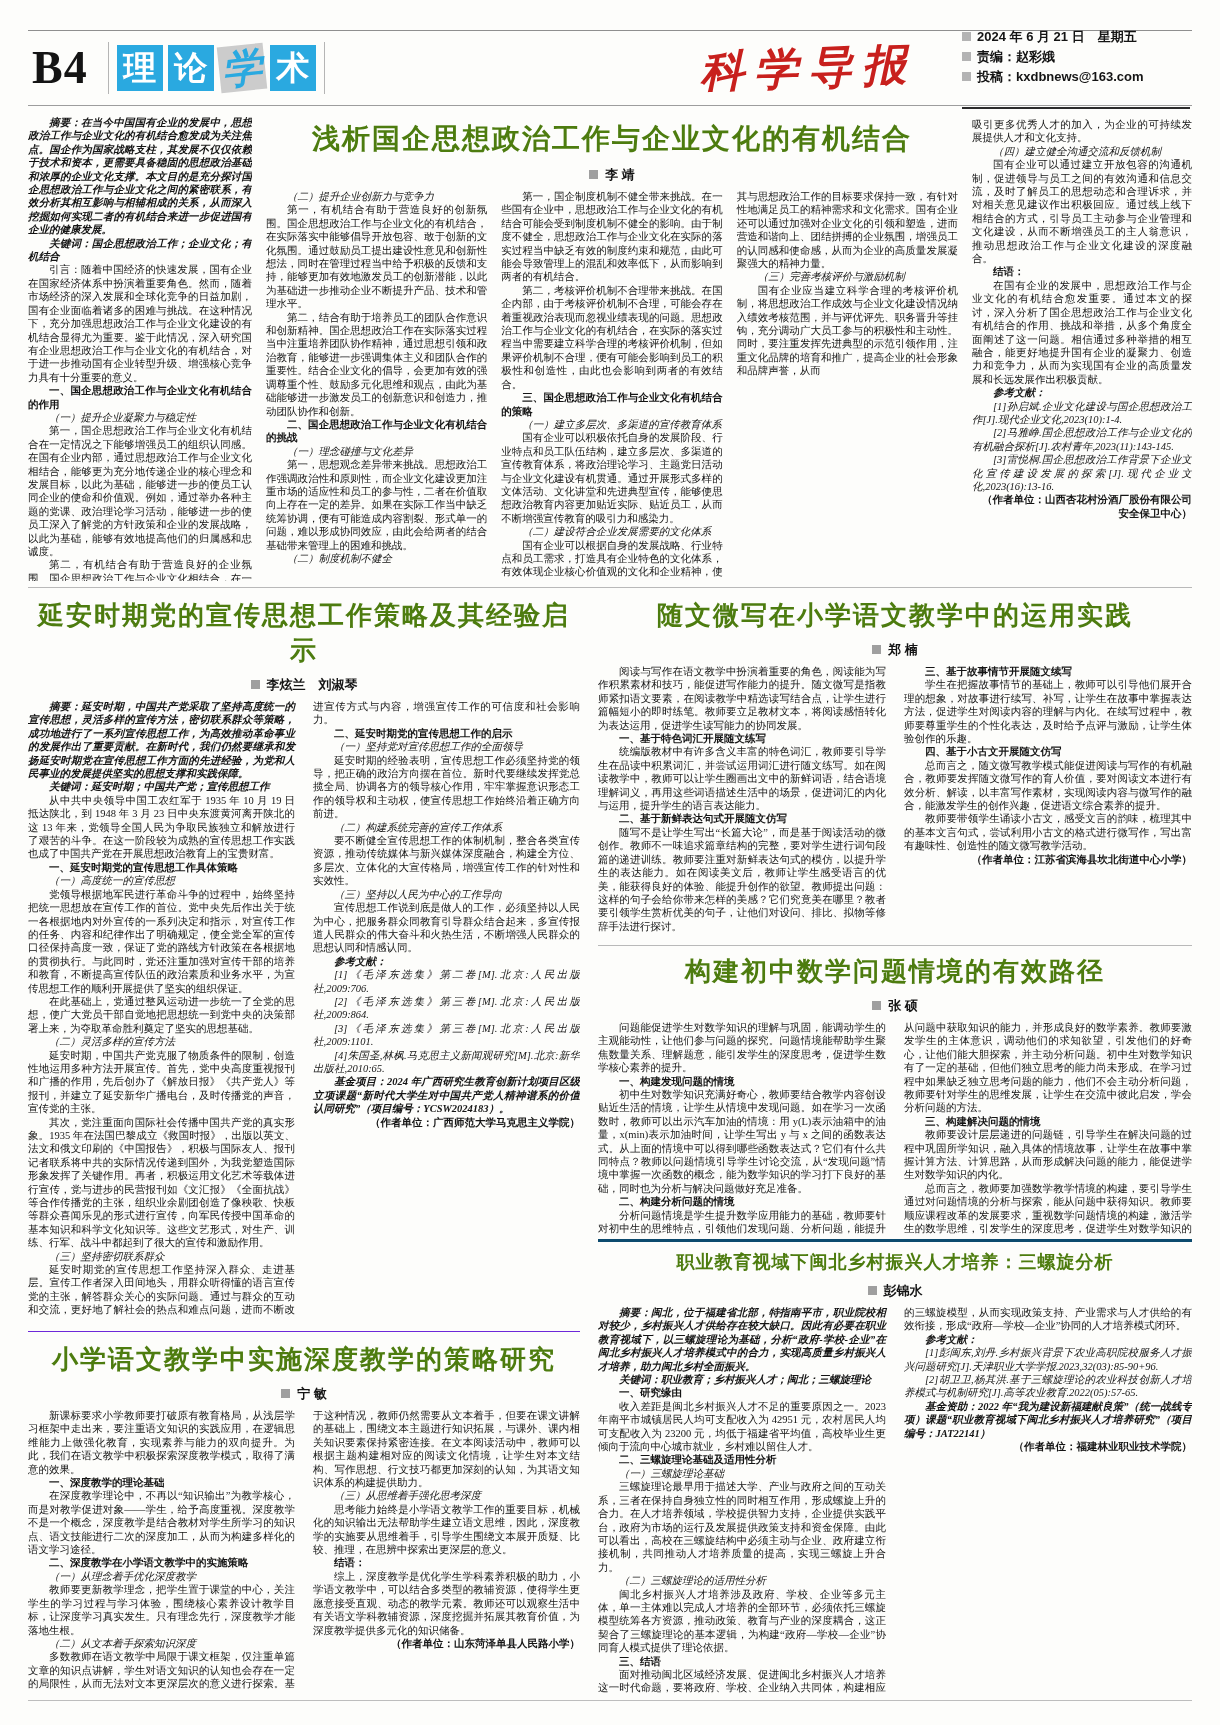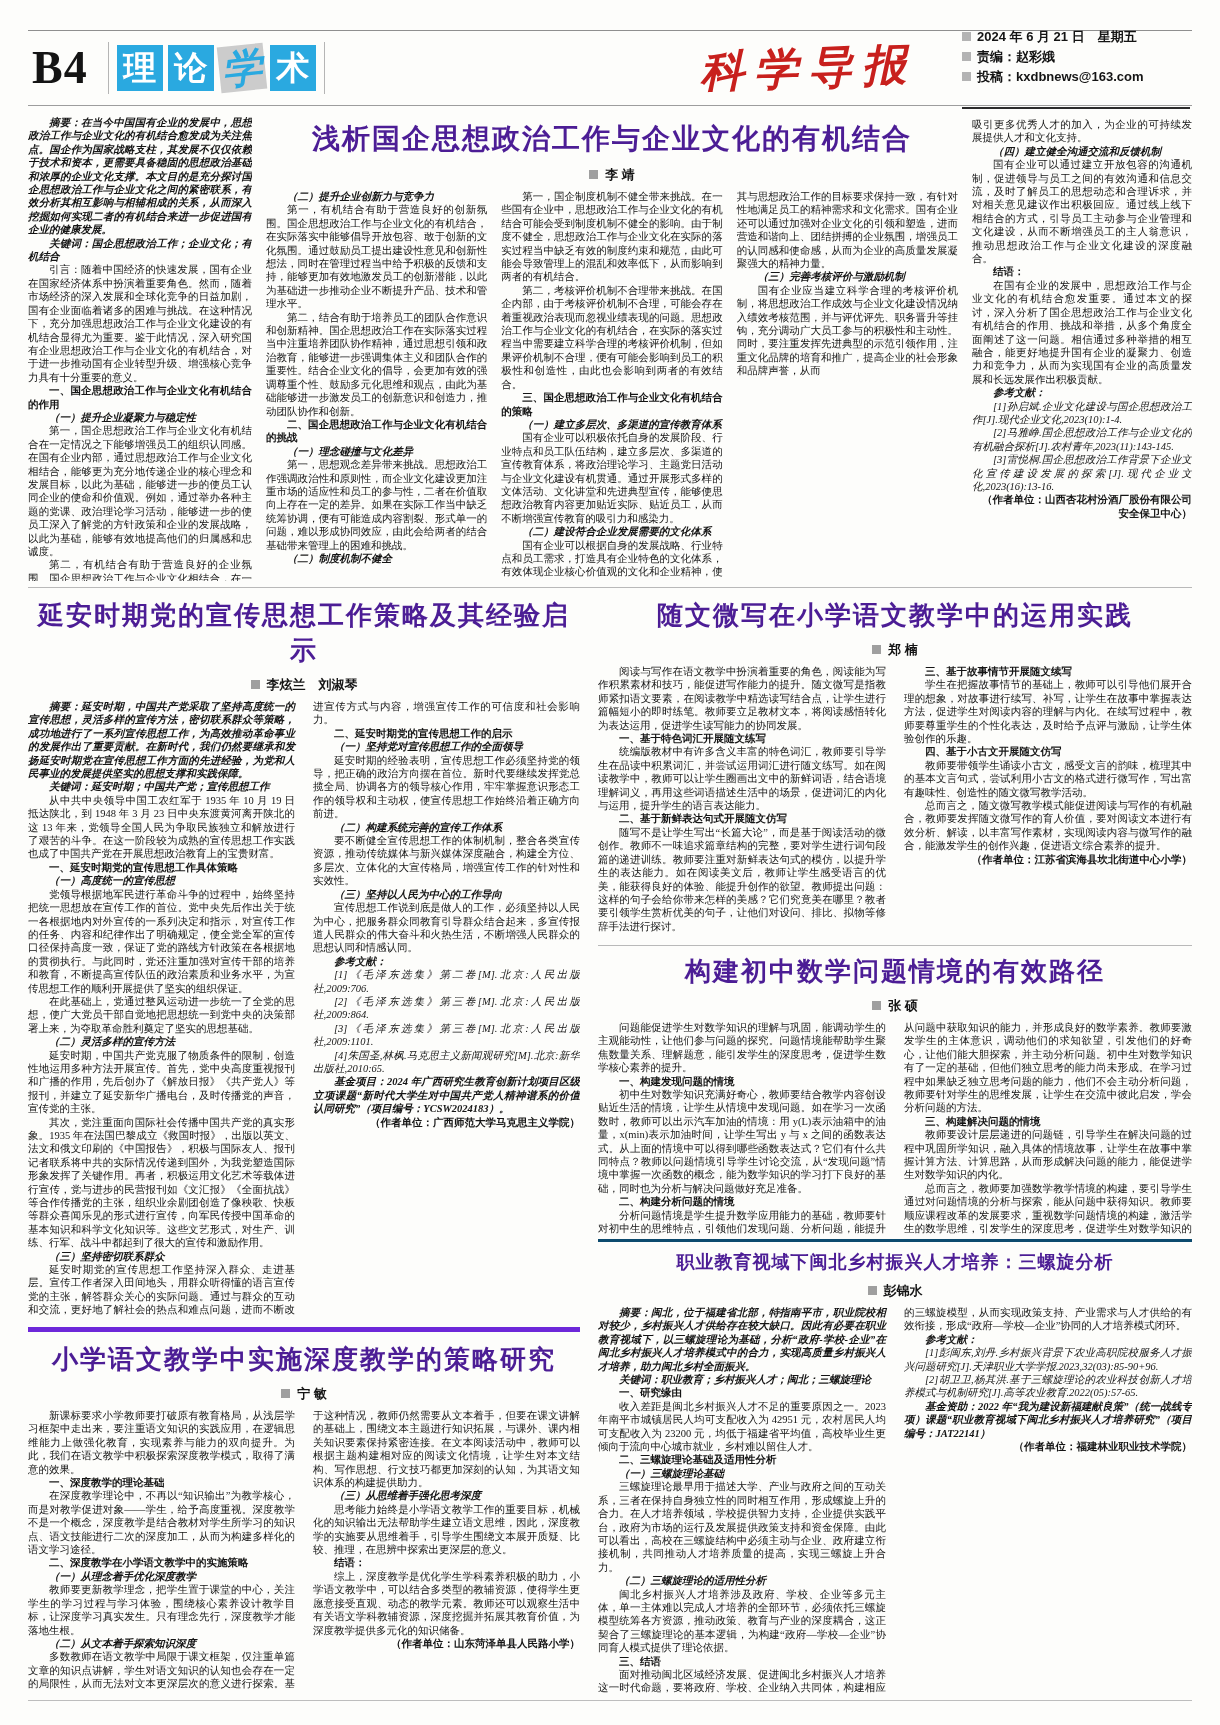--- a/index.html
+++ b/index.html
@@ -21,45 +21,45 @@
   .header-info{font-family:"Liberation Sans","DejaVu Sans",sans-serif;font-size:13px;font-weight:600;
                line-height:20px;border-bottom:2.5px solid #2b2b2b;padding-bottom:20px;min-width:228px;}
   .gsq{display:inline-block;width:9px;height:9px;background:#b3b3b3;margin-right:6px;}
   
   .bodytext{font-size:10.5px;line-height:13.4px;text-align:justify;overflow:hidden;}
   .bodytext p{margin:0;}
   .t-p,.t-lead{text-indent:2em;}
   .t-pc{text-indent:0;}
   .t-abs,.t-kw{font-style:italic;font-weight:600;text-indent:2em;}
   .t-h1{font-weight:700;font-family:"Liberation Sans","DejaVu Sans",sans-serif;text-indent:2em;margin:1px 0;}
-  .t-h2{font-weight:700;font-style:italic;text-indent:2em;margin:1px 0;}
+  .t-h2{font-weight:400;font-style:italic;text-indent:2em;margin:1px 0;}
   .t-ref{font-style:italic;text-indent:2em;}
   .t-refh{font-weight:700;font-style:italic;text-indent:2em;}
   .t-fund{font-style:italic;font-weight:600;text-indent:2em;}
   .t-auth{font-weight:700;font-family:"Liberation Sans","DejaVu Sans",sans-serif;text-align:right;text-indent:0;margin-top:2px;}
   .headline{font-family:"Liberation Sans","DejaVu Sans",sans-serif;font-weight:700;text-align:center;
-            margin:0;letter-spacing:2px;color:#4c1d95;}
+            margin:0;letter-spacing:2px;color:#4d7c0f;}
   .byline{text-align:center;font-size:13px;font-weight:600;margin:8px 0 6px;
           font-family:"Liberation Sans","DejaVu Sans",sans-serif;}
   .sq{display:inline-block;width:9px;height:9px;background:#9f9f9f;margin-right:7px;}
   
   .article1{height:482px;box-sizing:border-box;border-bottom:1px solid #b9b9b9;
             padding:10px 0 6px;display:flex;gap:14px;}
   .a1-left{width:224px;flex:none;}
   .a1-center{flex:1;display:flex;flex-direction:column;min-width:0;}
   .a1-center .headline{font-size:28px;margin-top:4px;}
   .colflow{flex:1;column-count:3;column-gap:14px;column-fill:auto;overflow:hidden;}
   .a1-right{width:220px;flex:none;padding-top:2px;}
   
   .middle{display:flex;gap:18px;}
   .left-col{width:552px;flex:none;}
   .right-col{flex:1;min-width:0;}
   section.art{display:flex;flex-direction:column;box-sizing:border-box;}
   .cols2{flex:1;column-count:2;column-gap:18px;column-fill:auto;overflow:hidden;}
-  .article2{height:744px;border-bottom:5px solid #6d28d9;padding-top:10px;align-items:center;}
+  .article2{height:744px;border-bottom:1px solid #6d28d9;padding-top:10px;align-items:center;}
   .article2 .headline{font-size:26px;}
   .article5{height:366px;padding-top:10px;}
   .article5 .headline{font-size:26px;}
   .article3{height:358px;border-bottom:1px solid #b9b9b9;padding-top:10px;}
   .article3 .headline{font-size:26px;}
   .article4{height:296px;border-bottom:3px solid #0c4a6e;padding-top:8px;}
   .article4 .headline{font-size:26px;}
   .article6{height:456px;padding-top:8px;}
   .article6 .headline{font-size:18px;letter-spacing:1px;}
   .bottom-rule{border-top:1px solid #bdbdbd;margin-top:2px;}
@@ -198,22 +198,22 @@
         <p class="byline"><span class="sq"></span><span>郑 楠</span></p>
         <div class="cols2 bodytext">
             <p class="t-p">阅读与写作在语文教学中扮演着重要的角色，阅读能为写作积累素材和技巧，能促进写作能力的提升。随文微写是指教师紧扣语文要素，在阅读教学中精选读写结合点，让学生进行篇幅短小的即时练笔。教师要立足教材文本，将阅读感悟转化为表达运用，促进学生读写能力的协同发展。</p>
             <p class="t-h1">一、基于特色词汇开展随文练写</p>
             <p class="t-p">统编版教材中有许多含义丰富的特色词汇，教师要引导学生在品读中积累词汇，并尝试运用词汇进行随文练写。如在阅读教学中，教师可以让学生圈画出文中的新鲜词语，结合语境理解词义，再用这些词语描述生活中的场景，促进词汇的内化与运用，提升学生的语言表达能力。</p>
             <p class="t-h1">二、基于新鲜表达句式开展随文仿写</p>
             <p class="t-p">随写不是让学生写出“长篇大论”，而是基于阅读活动的微创作。教师不一味追求篇章结构的完整，要对学生进行词句段篇的递进训练。教师要注重对新鲜表达句式的模仿，以提升学生的表达能力。如在阅读美文后，教师让学生感受语言的优美，能获得良好的体验、能提升创作的欲望。教师提出问题：这样的句子会给你带来怎样的美感？它们究竟美在哪里？教者要引领学生赏析优美的句子，让他们对设问、排比、拟物等修辞手法进行探讨。</p>
             <p class="t-h1">三、基于故事情节开展随文续写</p>
             <p class="t-p">学生在把握故事情节的基础上，教师可以引导他们展开合理的想象，对故事进行续写、补写，让学生在故事中掌握表达方法，促进学生对阅读内容的理解与内化。在续写过程中，教师要尊重学生的个性化表达，及时给予点评与激励，让学生体验创作的乐趣。</p>
             <p class="t-h1">四、基于小古文开展随文仿写</p>
+            <p class="t-p">总而言之，随文微写教学模式能促进阅读与写作的有机融合，教师要发挥随文微写作的育人价值，要对阅读文本进行有效分析、解读，以丰富写作素材，实现阅读内容与微写作的融合，能激发学生的创作兴趣，促进语文综合素养的提升。</p>
             <p class="t-p">教师要带领学生诵读小古文，感受文言的韵味，梳理其中的基本文言句式，尝试利用小古文的格式进行微写作，写出富有趣味性、创造性的随文微写教学活动。</p>
-            <p class="t-p">总而言之，随文微写教学模式能促进阅读与写作的有机融合，教师要发挥随文微写作的育人价值，要对阅读文本进行有效分析、解读，以丰富写作素材，实现阅读内容与微写作的融合，能激发学生的创作兴趣，促进语文综合素养的提升。</p>
             <p class="t-auth">（作者单位：江苏省滨海县坎北街道中心小学）</p>
           </div>
       </section>
 
       <section class="art article4">
         <h2 class="headline">构建初中数学问题情境的有效路径</h2>
         <p class="byline"><span class="sq"></span><span>张 硕</span></p>
         <div class="cols2 bodytext">
             <p class="t-p">问题能促进学生对数学知识的理解与巩固，能调动学生的主观能动性，让他们参与问题的探究。问题情境能帮助学生聚焦数量关系、理解题意，能引发学生的深度思考，促进学生数学核心素养的提升。</p>
             <p class="t-h1">一、构建发现问题的情境</p>

